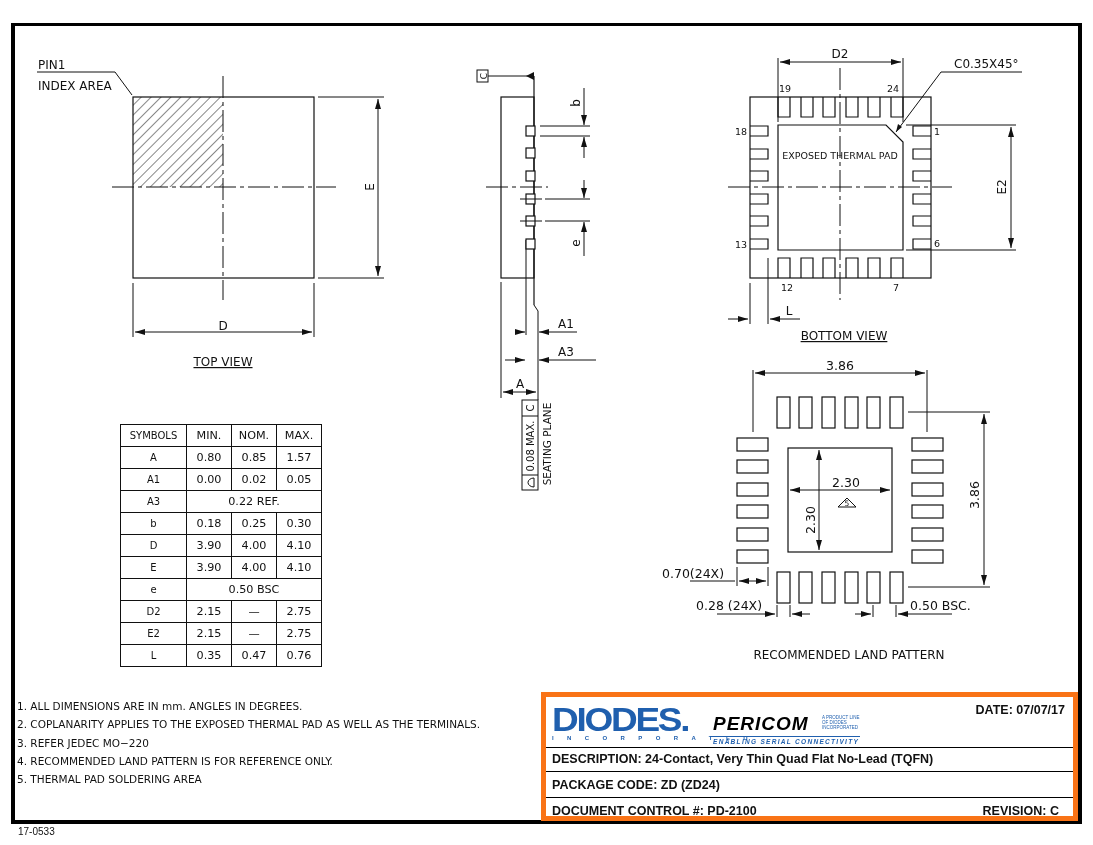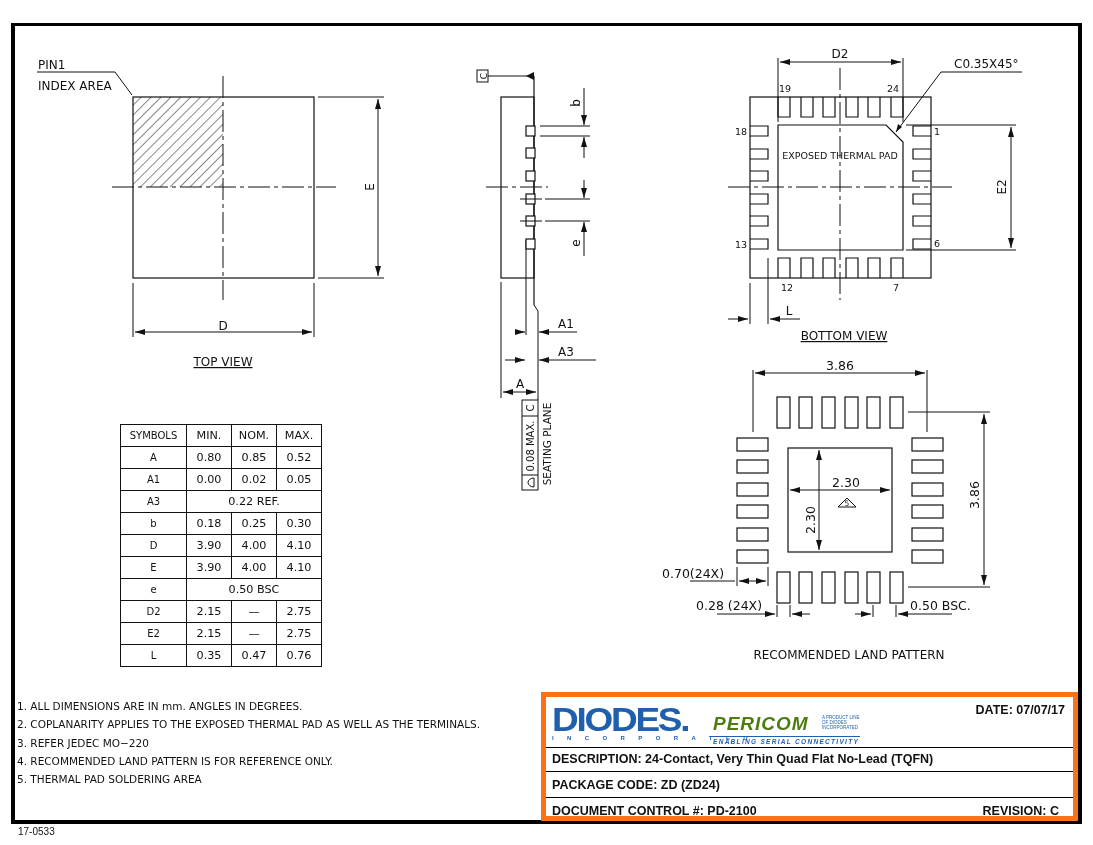--- a/index.html
+++ b/index.html
@@ -23,21 +23,21 @@
             line-height: 25px; padding-left: 6px; box-sizing: border-box; }
   .tb-row:last-child { border-bottom: none; }
   .tb-date { position: absolute; right: 8px; top: 6px; font-weight: bold; font-size: 12.5px; font-family: "Liberation Sans", sans-serif; }
   .tb-rev { position: absolute; right: 14px; top: 0; }
   .diodes { position: absolute; left: 6px; top: 8px; font-family: "Liberation Sans", sans-serif; font-weight: bold;
             font-size: 33px; color: #1f5fae; letter-spacing: -2px; line-height: 30px; font-style: normal;
             transform: scaleX(1.12); transform-origin: left; }
   .diodes-sub { position: absolute; left: 6px; top: 38px; font-size: 6px; color: #1f5fae; font-weight: bold;
                 letter-spacing: 13.4px; font-family: "Liberation Sans", sans-serif; }
   .pericom { position: absolute; left: 167px; top: 16px; font-family: "Liberation Sans", sans-serif; font-weight: bold;
-             font-style: italic; font-size: 19px; color: #4d7c0f; letter-spacing: 1px; }
+             font-style: italic; font-size: 19px; color: #000000; letter-spacing: 1px; }
   .pericom-small { position: absolute; left: 276px; top: 18px; font-size: 4.5px; color: #1f5fae; line-height: 5px; width: 40px; font-family: "Liberation Sans", sans-serif; }
   .pericom-line { position: absolute; left: 164px; top: 39px; width: 150px; border-top: 1px solid #1f5fae; }
   .pericom-tag { position: absolute; left: 167px; top: 41px; font-size: 6.5px; font-style: italic; font-weight: bold;
                  color: #1f5fae; letter-spacing: 1.3px; font-family: "Liberation Sans", sans-serif; }
   
   .notes { position: absolute; left: 17px; top: 697px; font-family: "DejaVu Sans", sans-serif; font-size: 10.5px; line-height: 18.3px; }
   .notes .nh { font-size: 12px; }
   
   .dtable { position: absolute; left: 120px; top: 424px; border-collapse: collapse;
             font-family: "DejaVu Sans", sans-serif; font-size: 11.2px; border-radius: 17px; }
@@ -283,21 +283,21 @@
       <tr>
     <td class="sym">SYMBOLS</td>
     <td class="v">MIN.</td>
     <td class="v">NOM.</td>
     <td class="v">MAX.</td>
   </tr>
   <tr>
     <td class="sym">A</td>
     <td class="v">0.80</td>
     <td class="v">0.85</td>
-    <td class="v">0.52</td>
+    <td class="v">1.57</td>
   </tr>
   <tr>
     <td class="sym">A1</td>
     <td class="v">0.00</td>
     <td class="v">0.02</td>
     <td class="v">0.05</td>
   </tr>
   <tr>
     <td class="sym">A3</td>
     <td colspan="3">0.22  REF.</td>

